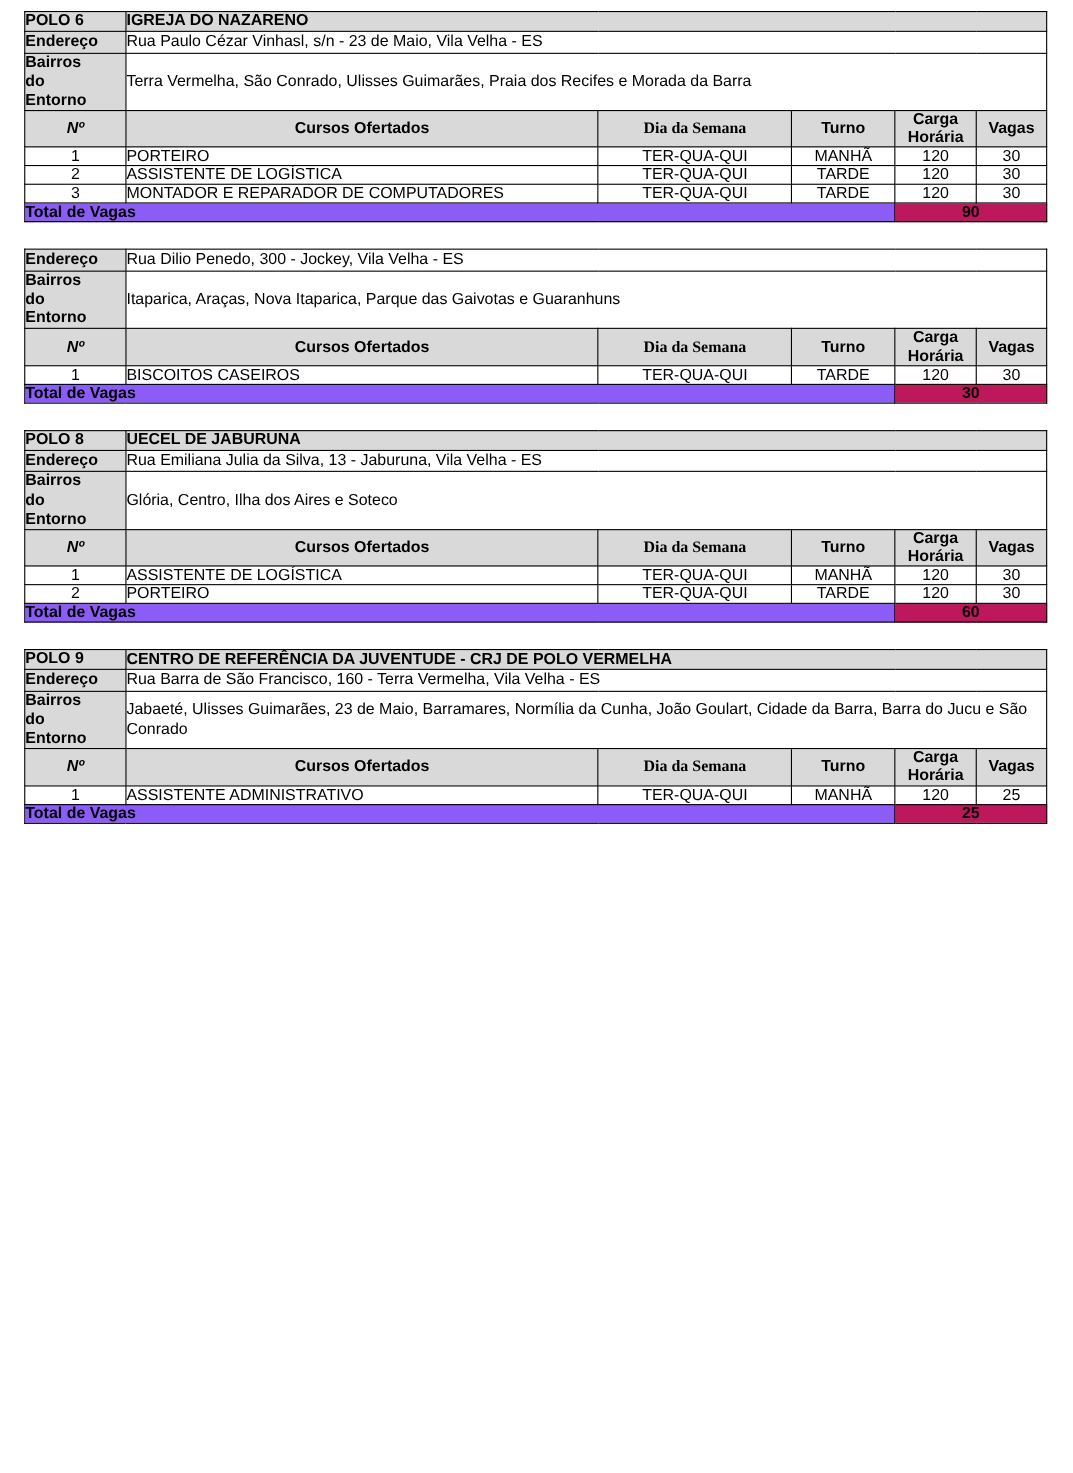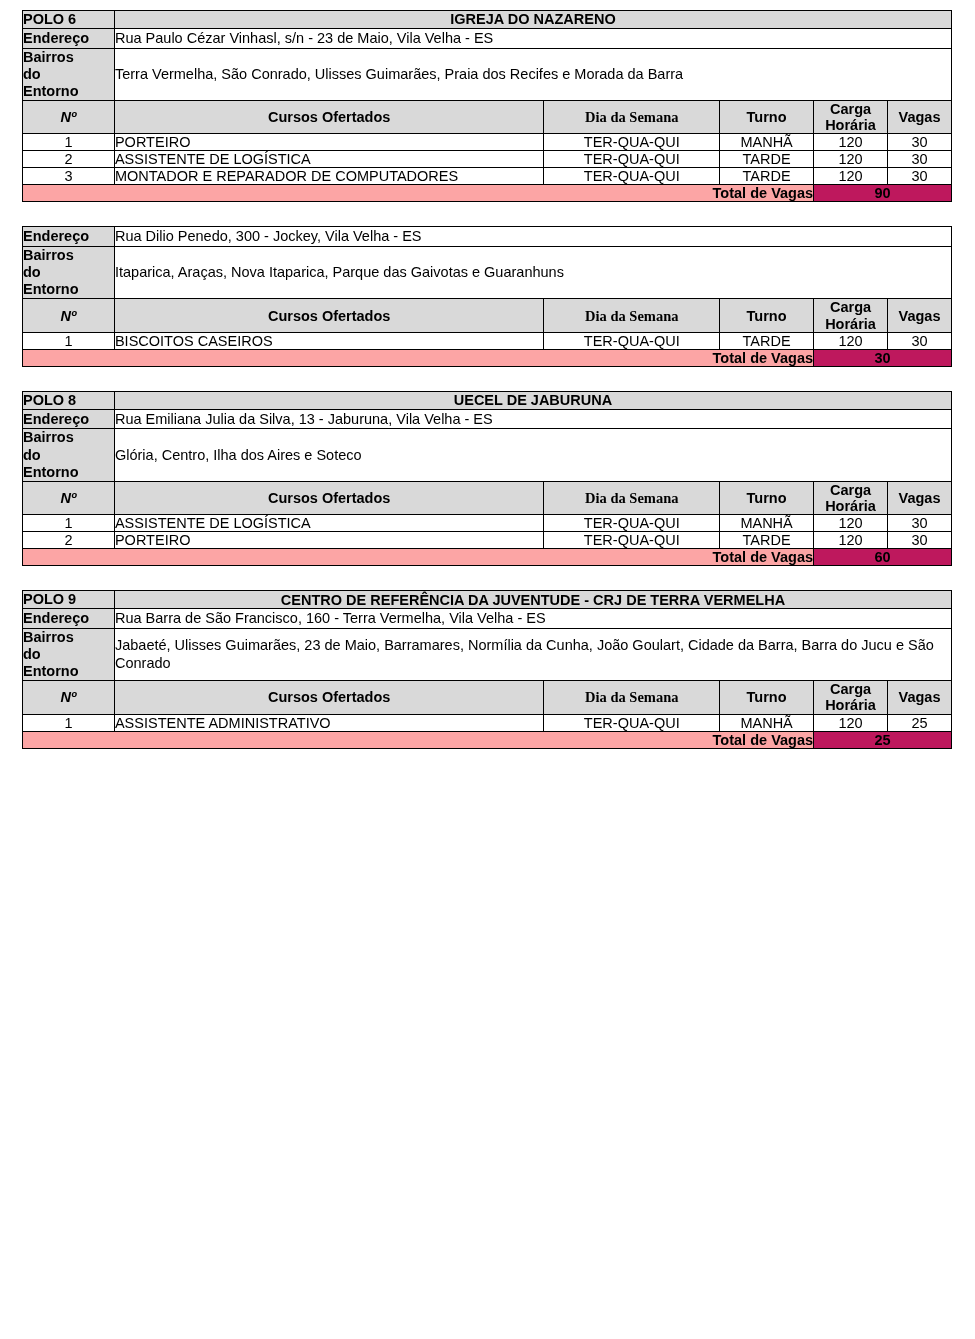--- a/index.html
+++ b/index.html
@@ -33,21 +33,21 @@
     text-align: left;
     width: 92px;
     padding: 5px 4px;
     line-height: 1.15;
   }
   .lbl-cell.tall { line-height: 1.18; }
   .polo-name {
     background: #d9d9d9;
     font-weight: bold;
     padding: 6px 8px;
-    text-align: center;
+    text-align: left;
   }
   .plain-cell {
     padding: 6px 8px;
     text-align: left;
     line-height: 1.3;
   }
   .hdr {
     background: #d9d9d9;
     font-weight: bold;
     text-align: center;
@@ -57,23 +57,23 @@
   .col-no { width: 92px; font-style: italic; }
   .col-curso { width: 430px; }
   .col-dia { width: 176px; font-family: Liberation Serif, serif; }
   .col-turno { width: 94px; }
   .col-ch { width: 74px; }
   .col-vagas { width: 64px; }
   .c-no { text-align: center; padding: 8px 4px; }
   .c-curso { text-align: left; padding: 8px 8px; }
   .c-dia, .c-turno, .c-ch, .c-vagas { text-align: center; padding: 8px 4px; }
   .total-label {
-    background: #fca5a5;
-    font-weight: bold;
-    text-align: right;
+    background: #8b5cf6;
+    font-weight: bold;
+    text-align: left;
     padding: 8px 4px;
   }
   .total-value {
     background: #be185d;
     font-weight: bold;
     text-align: center;
     padding: 8px 4px;
   }
 </style>
 </head>
@@ -209,21 +209,21 @@
       <td class="total-label" colspan="4">Total de Vagas</td>
       <td class="total-value" colspan="2">60</td>
     </tr>
   </tbody>
     </table>
 
   <table class="polo-block">
     <tbody>
         <tr>
       <td class="lbl-cell">POLO 9</td>
-      <td class="polo-name" colspan="5">CENTRO DE REFERÊNCIA DA JUVENTUDE - CRJ DE TERRA VERMELHA</td>
+      <td class="polo-name" colspan="5">CENTRO DE REFERÊNCIA DA JUVENTUDE - CRJ DE POLO VERMELHA</td>
     </tr>
     <tr>
       <td class="lbl-cell">Endereço</td>
       <td class="plain-cell" colspan="5">Rua Barra de São Francisco, 160 - Terra Vermelha, Vila Velha - ES</td>
     </tr>
     <tr>
       <td class="lbl-cell tall">Bairros<br>do<br>Entorno</td>
       <td class="plain-cell" colspan="5">Jabaeté, Ulisses Guimarães, 23 de Maio, Barramares, Normília da Cunha, João Goulart, Cidade da Barra, Barra do Jucu e São Conrado</td>
     </tr>
     <tr>

